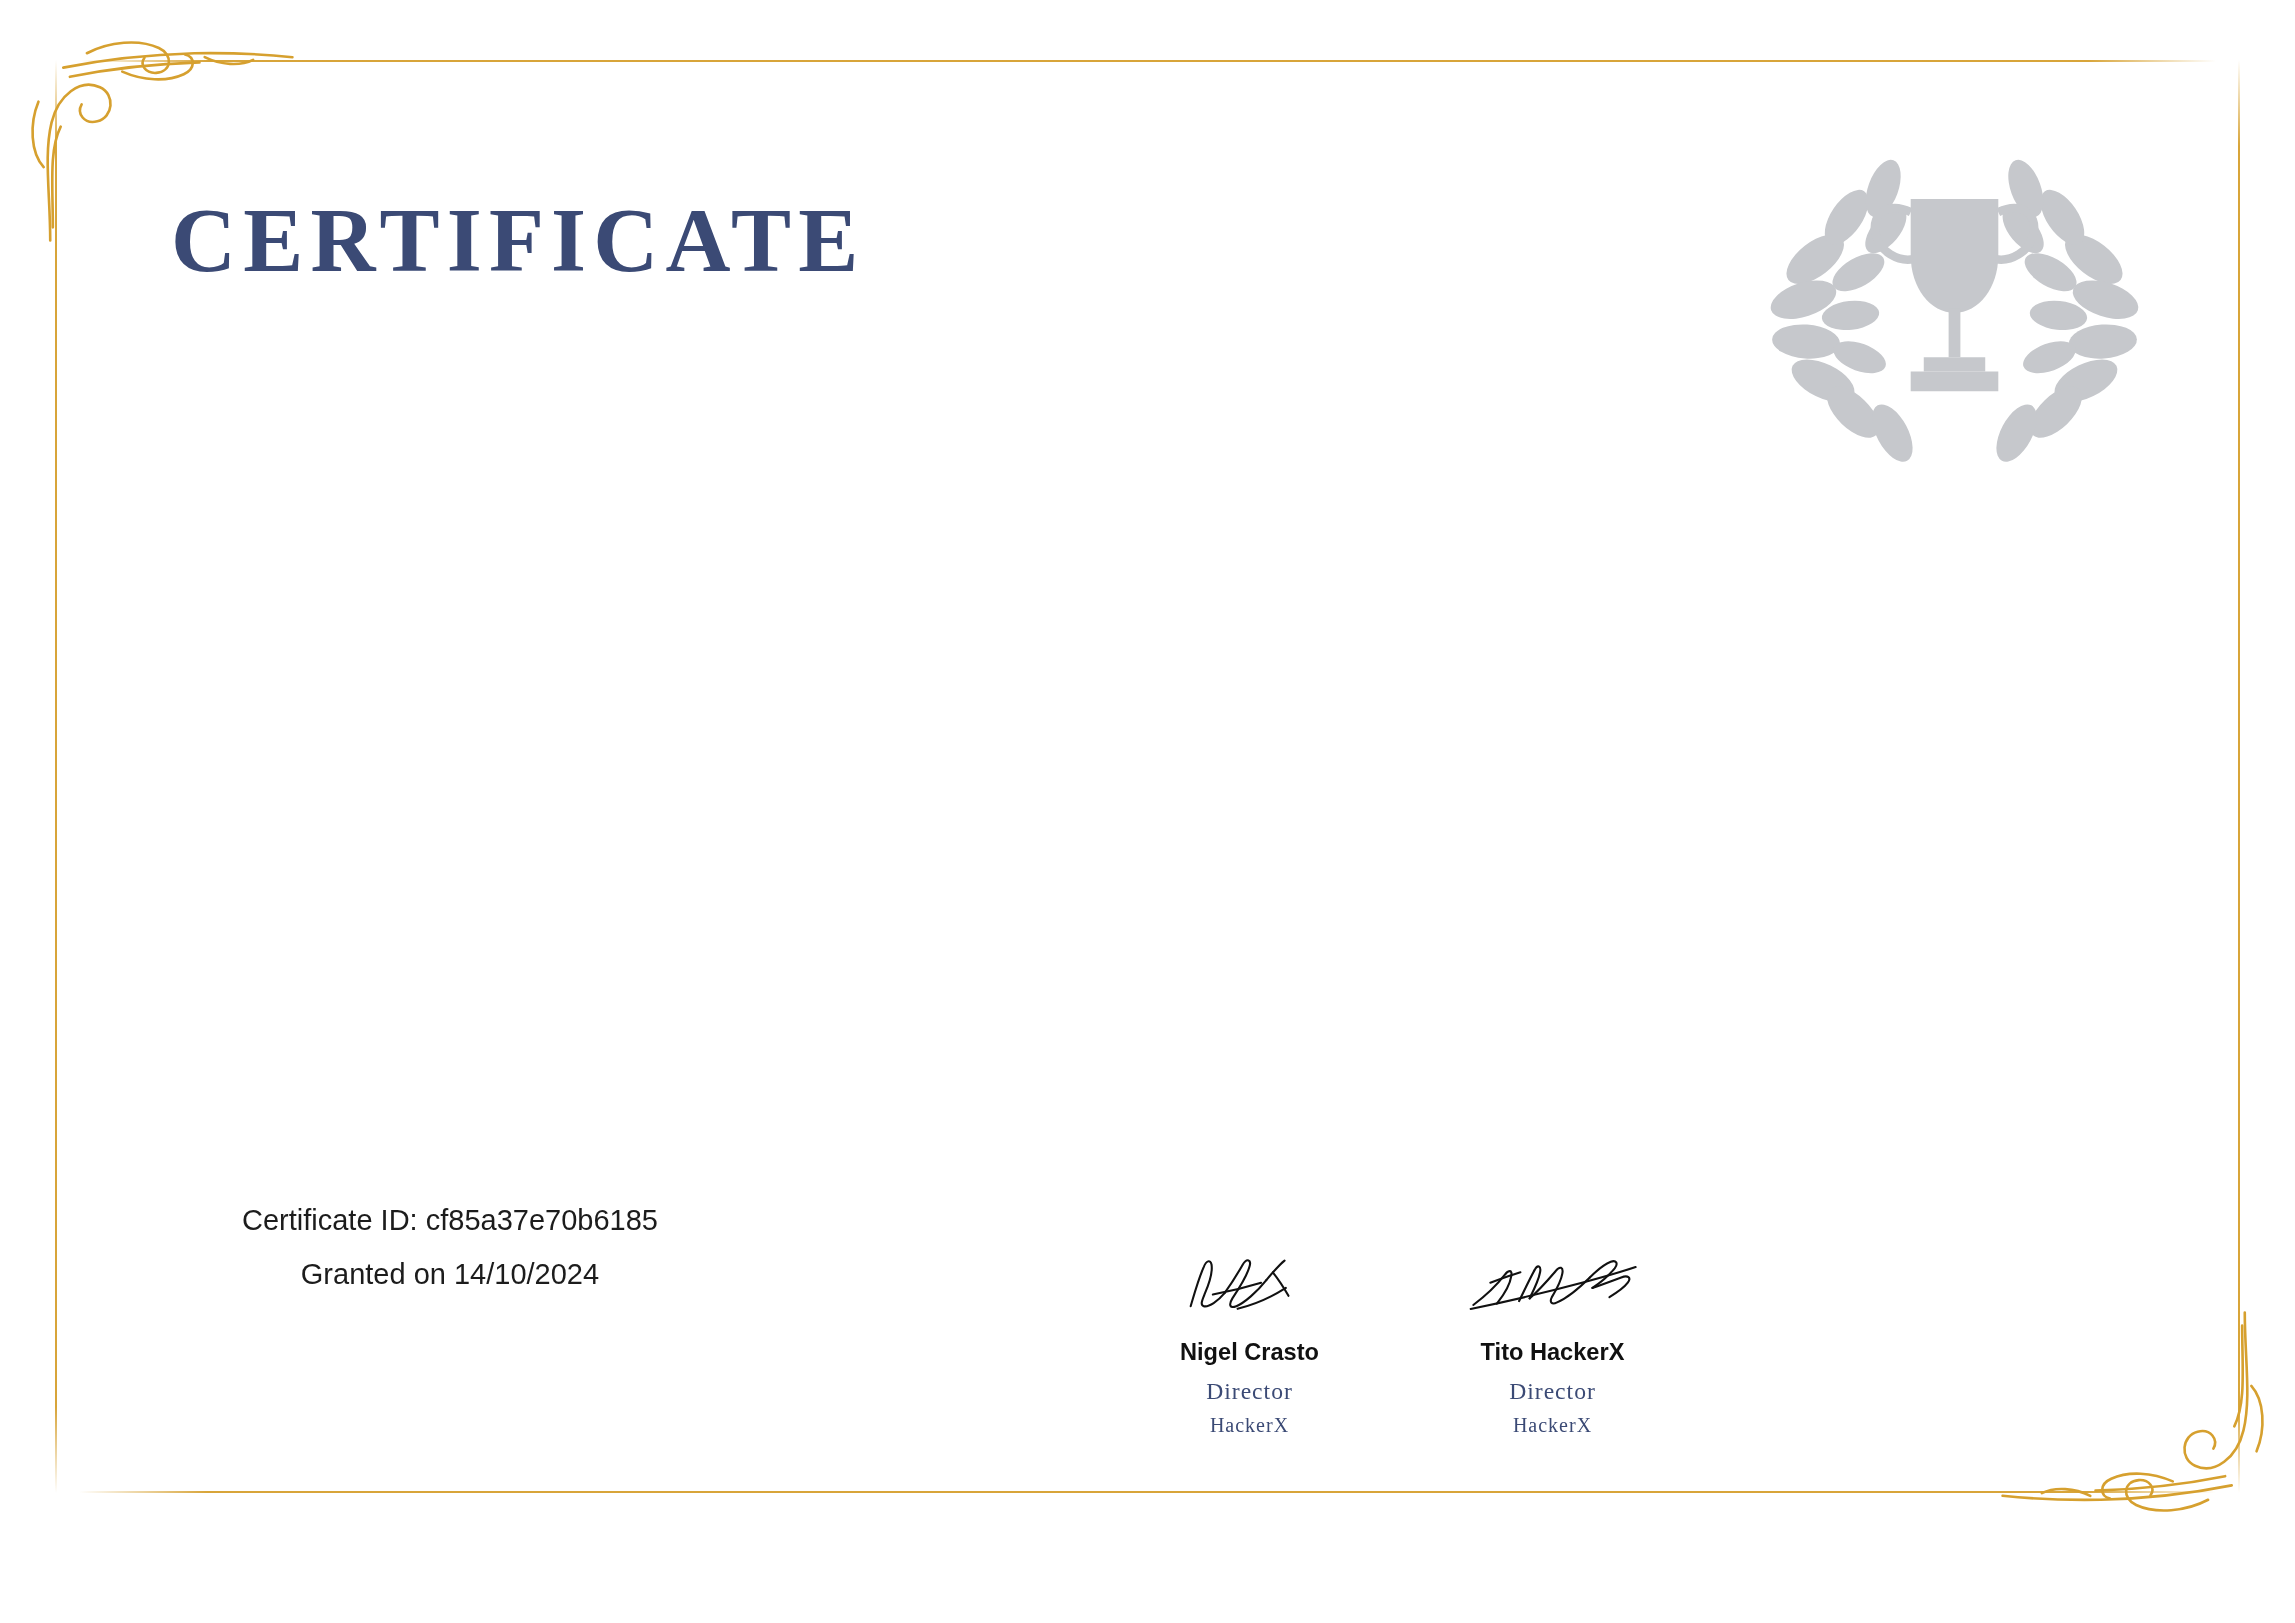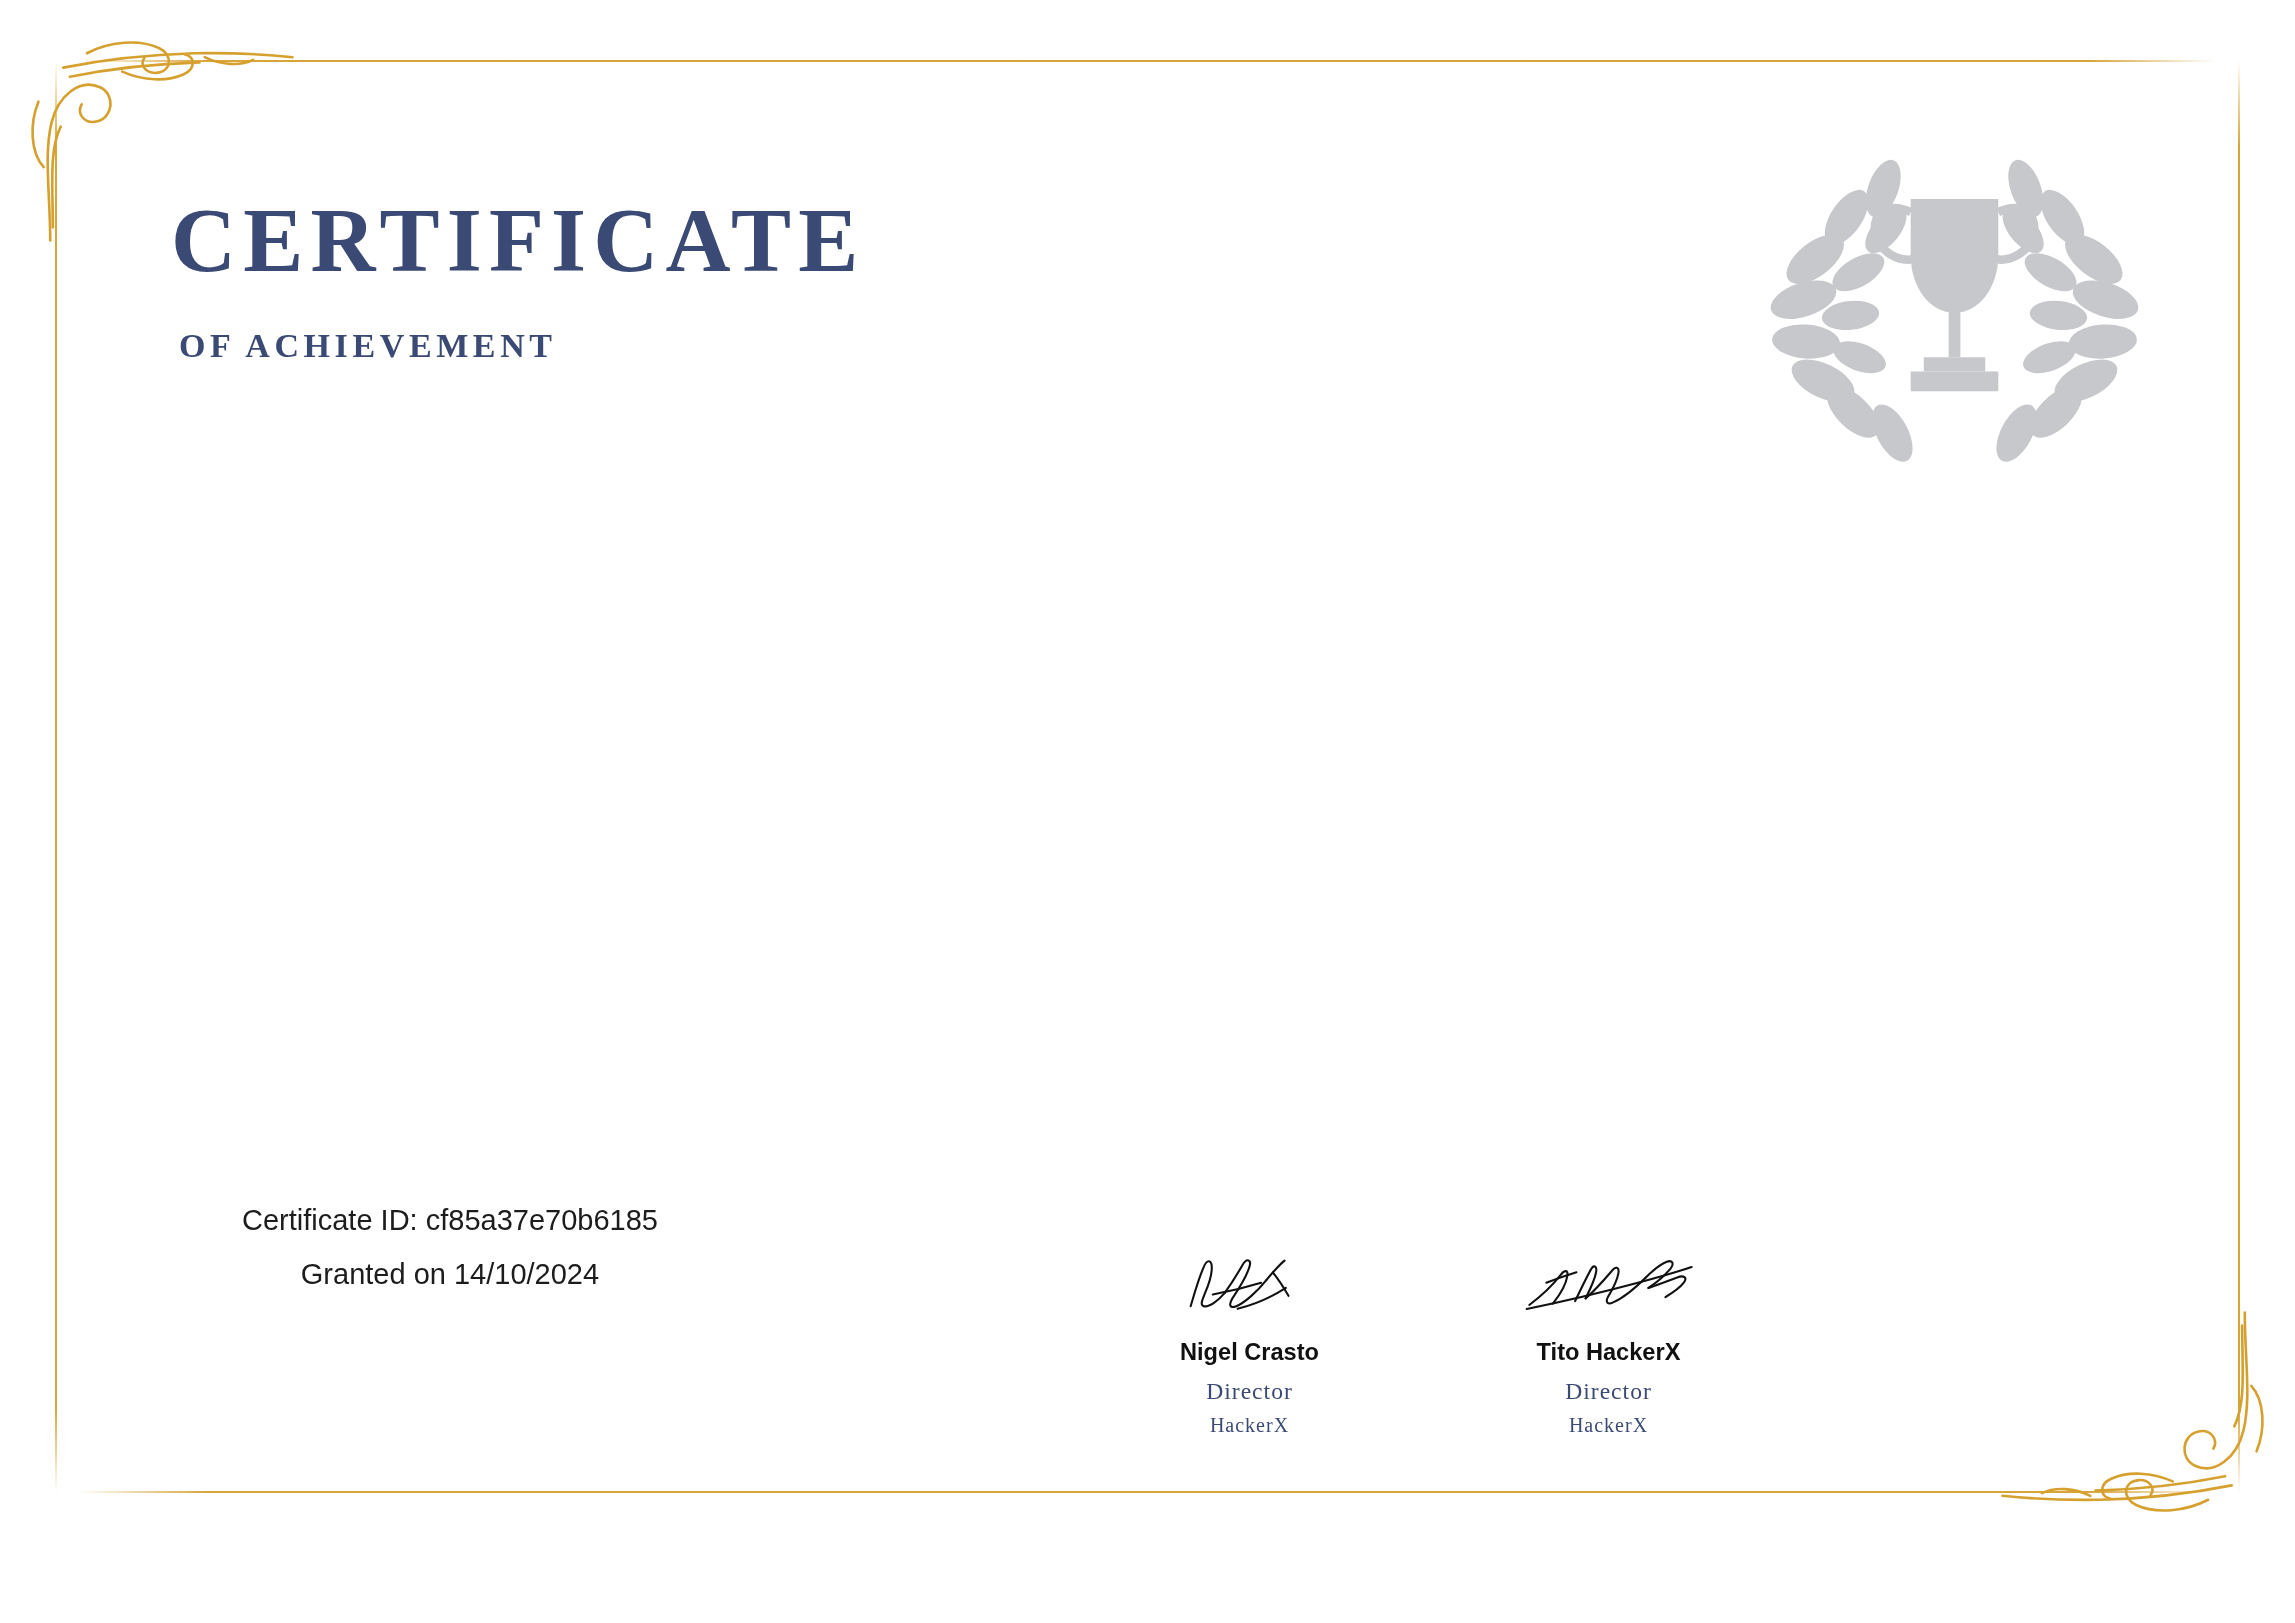--- a/index.html
+++ b/index.html
@@ -155,21 +155,21 @@
     margin: 0 0 21px 0;
     text-align: center;
   }
 
   
   .signatures {
     position: absolute;
     left: 1125px;
     top: 1243px;
     display: flex;
-    gap: 110px;
+    gap: 54px;
   }
   .sig {
     width: 249px;
     text-align: center;
   }
   .sig-mark {
     height: 79px;
     display: flex;
     align-items: flex-end;
     justify-content: center;
@@ -231,21 +231,20 @@
         <path d="M96 34 C130 16 176 12 206 26 C228 36 226 62 202 64 C186 65 176 52 184 41"></path>
         <path d="M150 62 C182 76 218 78 244 66 C262 58 262 40 246 36"></path>
         <path d="M22 108 C8 142 10 186 30 208"></path>
         <path d="M276 40 C300 52 330 54 350 44"></path>
       </g>
     </svg>
   </div>
 
   <div class="header">
     <h1 class="title">CERTIFICATE</h1>
-    <div class="subtitle">OF ACHIEVEMENT</div>
   </div>
 
   <div class="emblem">
     <svg viewBox="0 0 610 520" xmlns="http://www.w3.org/2000/svg">
       <g fill="#c6c8cc">
 
         <g>
           <ellipse cx="92" cy="196" rx="52" ry="26" transform="rotate(-38 92 196)"></ellipse>
           <ellipse cx="74" cy="258" rx="52" ry="26" transform="rotate(-18 74 258)"></ellipse>
           <ellipse cx="78" cy="322" rx="52" ry="26" transform="rotate(4 78 322)"></ellipse>

